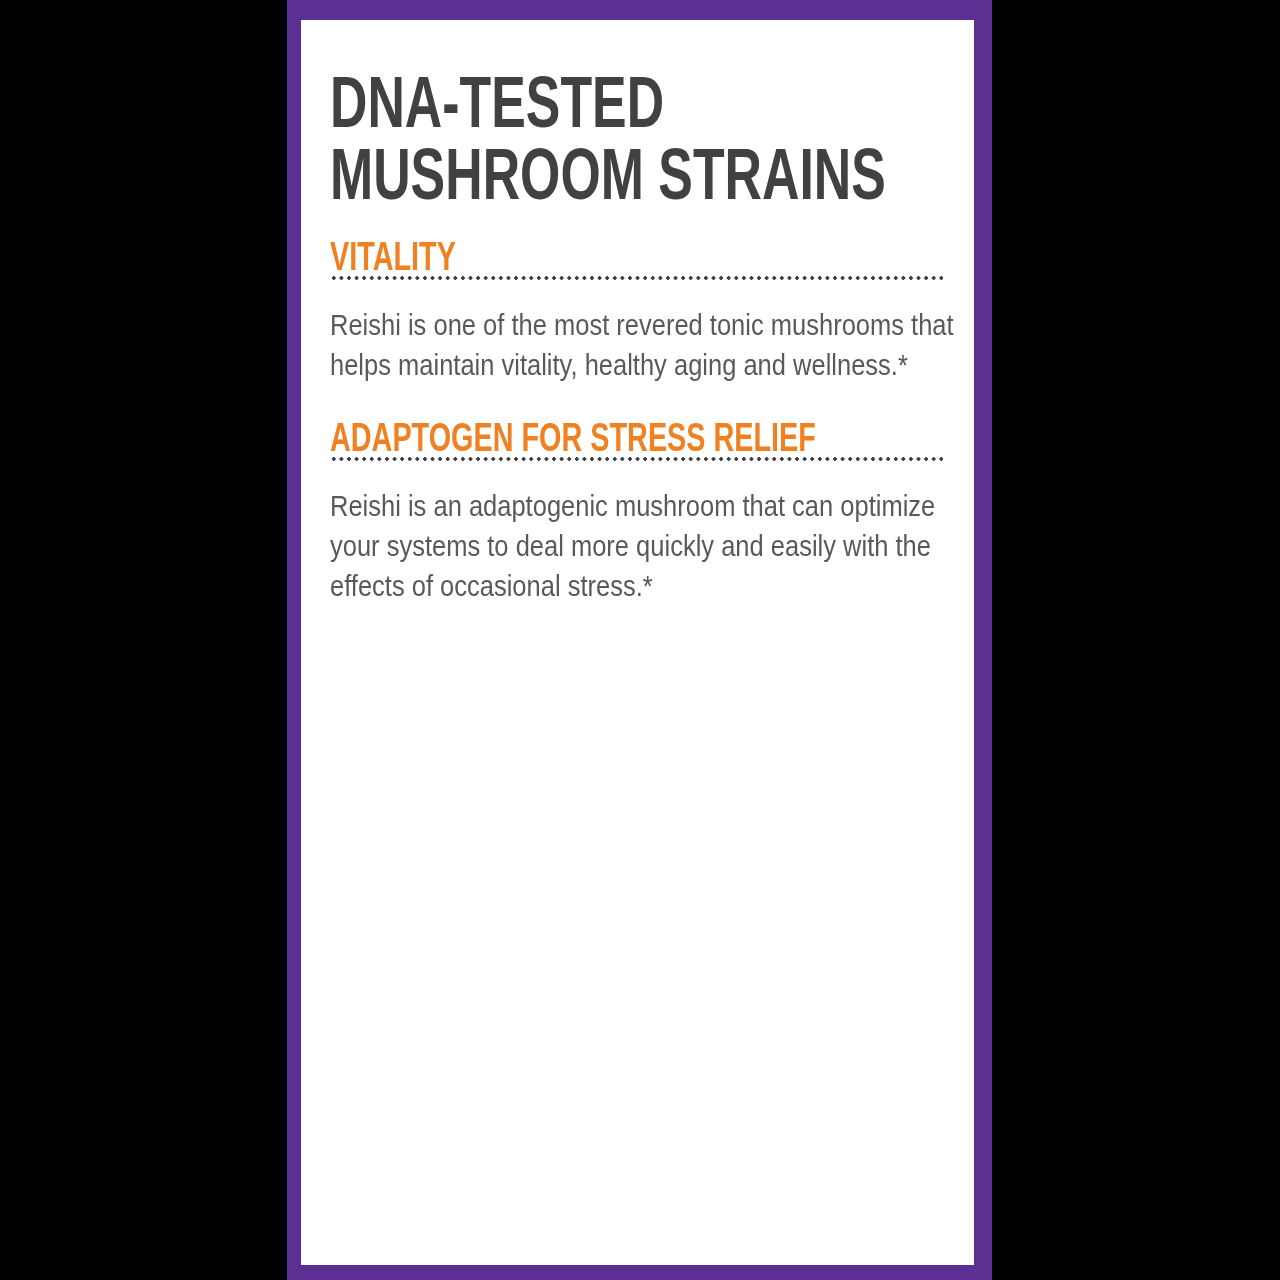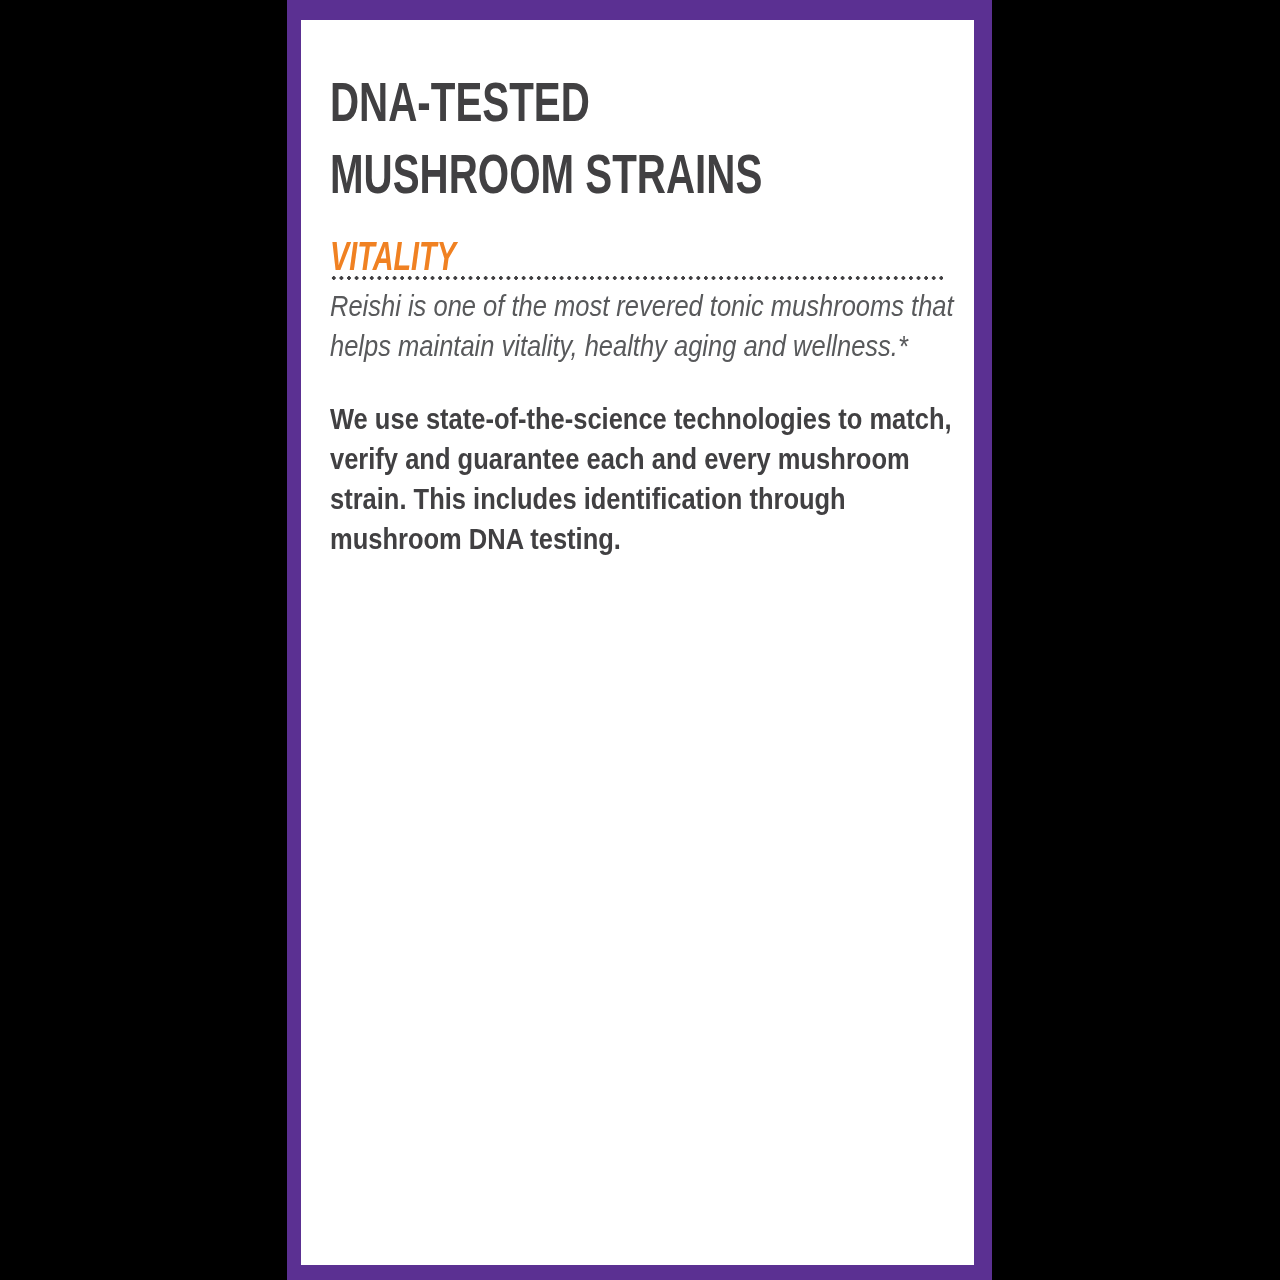--- a/index.html
+++ b/index.html
@@ -29,50 +29,50 @@
     left:14px; top:20px;
     width:673px; height:1245px;
     background:var(--card);
   }
   .content{
     padding:46px 31px 0 29px;
   }
   .title{
     color:var(--title);
     font-weight:bold;
-    font-size:56px;
+    font-size:72px;
     line-height:72px;
     letter-spacing:0px;
     margin-bottom:27px;
   }
   .title .tline{
     display:block;
     white-space:nowrap;
     transform:scaleX(0.72);
     transform-origin:left center;
   }
-  .section{margin-bottom:33px;font-style:italic;}
+  .section{margin-bottom:33px;}
   .sec-heading{
     color:var(--heading);
     font-weight:bold;
     font-size:40px;
     line-height:38px;
     white-space:nowrap;
     transform:scaleX(0.72);
     transform-origin:left center;
   }
   .dotted{
     height:6px;
     width:100%;
     background-image:radial-gradient(circle, var(--dots) 1.8px, transparent 2px);
     background-size:7.6px 6px;
     background-repeat:repeat-x;
     background-position:0 50%;
   }
-  .sec-body{margin-top:5px;}
+  .sec-body{margin-top:24px;}
   .bline{
     display:block;
     color:var(--body);
     font-size:30px;
     line-height:40px;
     white-space:nowrap;
     transform:scaleX(0.85);
     transform-origin:left center;
   }
   .closing{margin-top:25px;}
@@ -95,25 +95,28 @@
 
       <div class="section">
         <div class="sec-heading">VITALITY</div>
         <div class="dotted"></div>
         <div class="sec-body">
           <span class="bline">Reishi is one of the most revered tonic mushrooms that</span>
           <span class="bline">helps maintain vitality, healthy aging and wellness.*</span>
         </div>
       </div>
 
+      <div class="section">
+        <div class="sec-heading">ADAPTOGEN FOR STRESS RELIEF</div>
+        <div class="dotted"></div>
+        <div class="sec-body">
+          <span class="bline">Reishi is an adaptogenic mushroom that can optimize</span>
+          <span class="bline">your systems to deal more quickly and easily with the</span>
+          <span class="bline">effects of occasional stress.*</span>
+        </div>
+      </div>
 
 
 
-      <div class="closing">
-        <span class="bline">We use state-of-the-science technologies to match,</span>
-        <span class="bline">verify and guarantee each and every mushroom</span>
-        <span class="bline">strain. This includes identification through</span>
-        <span class="bline">mushroom DNA testing.</span>
-      </div>
 
     </div>
   </div>
 </div>
 
 </body></html>

